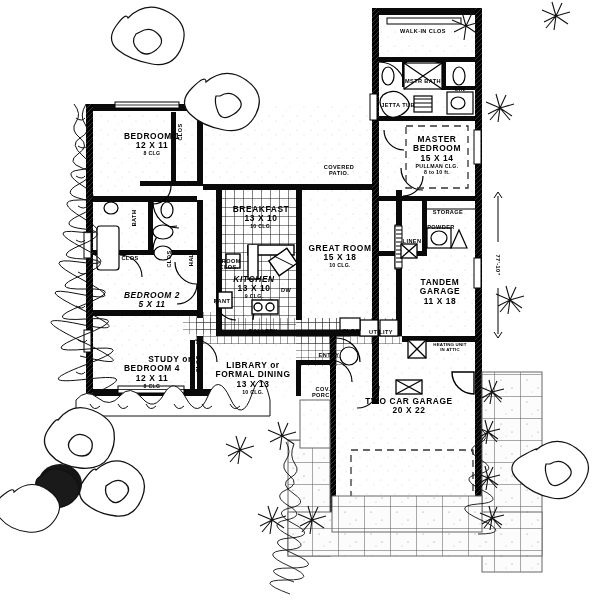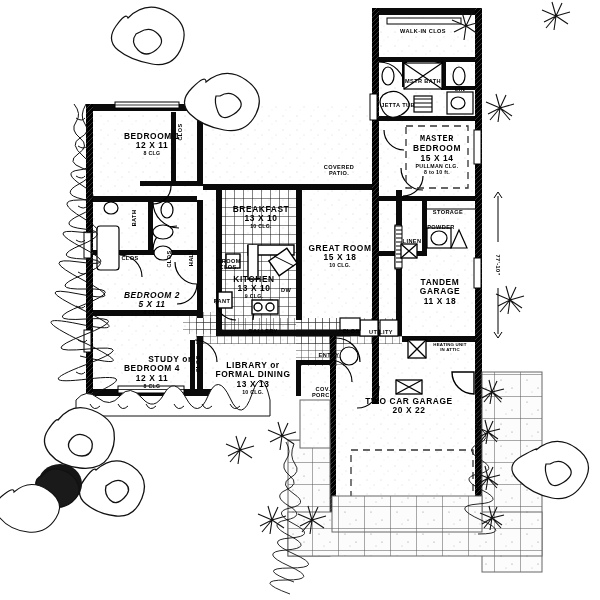--- a/index.html
+++ b/index.html
@@ -356,31 +356,31 @@
       <span style="display: block;">BEDROOM 4</span>
       <span class="dim">12 X 11</span>
       <span class="clg">8 CLG</span>
     </div>
     <div class="lbl rm" style="left: 261px; top: 218px; text-align: center;">
       <span style="display: block;">BREAKFAST</span>
       <span class="dim">13 X 10</span>
       <span class="clg">10 CLG.</span>
     </div>
     <div class="lbl rm" style="left: 254px; top: 288px;">
-      <span style="display: block;">KITCHEN</span>
+      <span style="display: block; font-style: italic;">KITCHEN</span>
       <span class="dim">13 X 10</span>
       <span class="clg">9 CLG.</span>
     </div>
     <div class="lbl rm" style="left: 340px; top: 257px;">
       <span style="display: block;">GREAT ROOM</span>
       <span class="dim">15 X 18</span>
       <span class="clg">10 CLG.</span>
     </div>
     <div class="lbl rm" style="left: 437px; top: 155px;">
-      <span style="display: block; font-family: Liberation Mono, monospace;">MASTER</span>
+      <span style="display: block;">MASTER</span>
       <span style="display: block;">BEDROOM</span>
       <span class="dim">15 X 14</span>
       <span class="clg">PULLMAN  CLG.</span>
       <span class="clg">8 to 10 ft.</span>
     </div>
     <div class="lbl rm" style="left: 253px; top: 378px;">
       <span style="display: block;">LIBRARY or</span>
       <span style="display: block;">FORMAL  DINING</span>
       <span class="dim">13 X 13</span>
       <span class="clg">10 CLG.</span>

